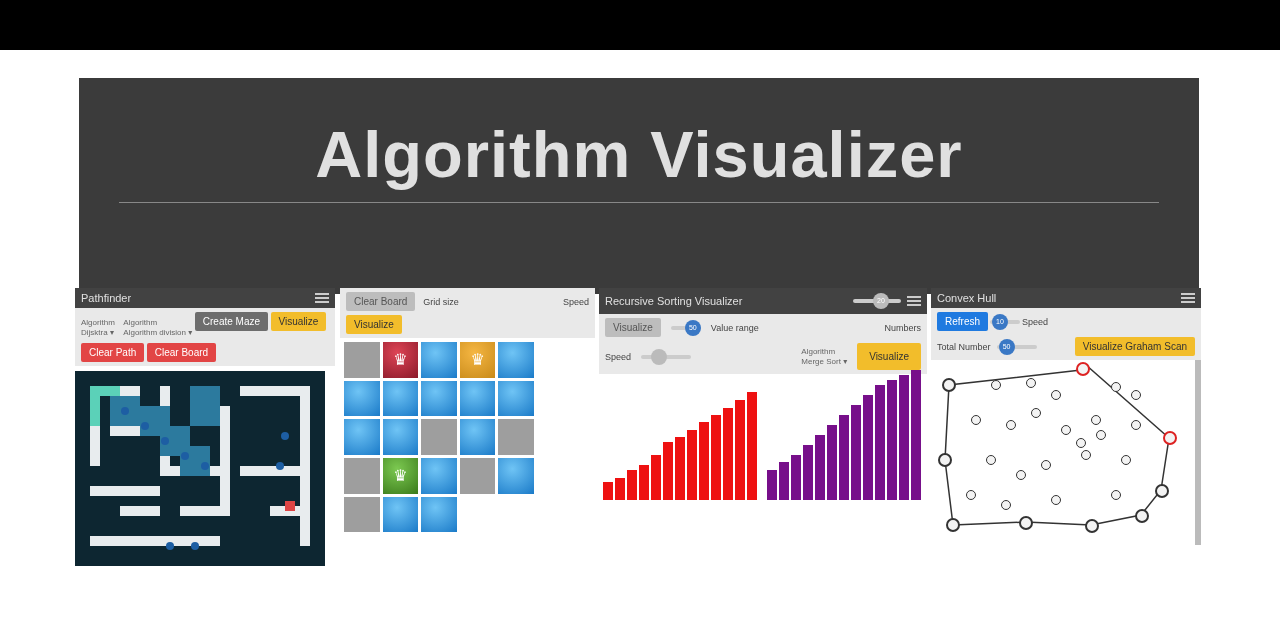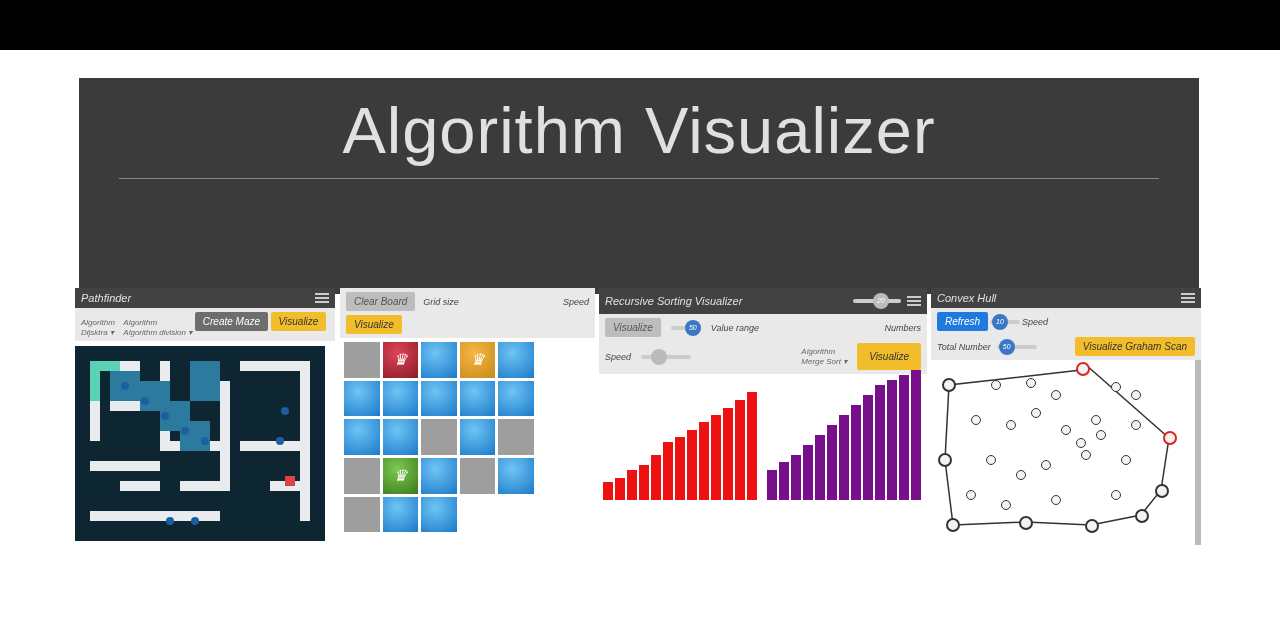--- a/index.html
+++ b/index.html
@@ -1,24 +1,24 @@
 <!DOCTYPE html>
 <html><head>
 <meta charset="utf-8">
 <style>
 * { margin:0; padding:0; box-sizing:border-box; }
 body { font-family:"Segoe UI",Arial,sans-serif; background:#fff; width:1280px; height:640px; overflow:hidden; }
 .topbar { position:absolute; top:0; left:0; width:1280px; height:50px; background:#000; }
 .header { position:absolute; top:78px; left:79px; width:1120px; height:216px; background:#3b3b3b; color:#e0e0e0; text-align:center; }
-.header h1 { font-weight:400; font-size:65px; padding-top:15px; letter-spacing:1px; }
+.header h1 { font-weight:700; font-size:65px; padding-top:15px; letter-spacing:1px;margin-top:24px; }
 .header hr { margin:10px 40px; border:0; border-top:1px solid #888; }
 .header h2 { font-weight:300; font-size:36px; }
 
 .panels { position:absolute; top:288px; left:75px; width:1130px; height:280px; display:flex; }
-.panel { position:relative;font-style:italic; }
+.panel { position:relative; }
 .phead { background:#424242; color:#e0e0e0; display:flex; align-items:center; justify-content:space-between; padding:3px 6px; font-size:11px; height:20px; }
 .ham { width:14px; display:flex; flex-direction:column; gap:2px; cursor:pointer; }
 .ham span { height:2px; background:#ccc; }
 .ctrls { background:#e9e9e9; font-size:9px; padding:4px 6px; color:#444; }
 .btn { display:inline-block; padding:4px 8px; border-radius:2px; font-size:10px; cursor:pointer; }
 .btn-dark { background:#6d6d6d; color:#fff; }
 .btn-yellow { background:#f2bd2b; color:#333; }
 .btn-red { background:#e24545; color:#fff; }
 .btn-grey { background:#bdbdbd; color:#555; }
 .btn-blue { background:#1f7ae0; color:#fff; }
@@ -76,20 +76,24 @@
       <span class="lbl-stack">
         <span>Algorithm</span>
         <span><span>Dijsktra</span> ▾</span>
       </span>
       <span class="lbl-stack" style="margin-left:6px">
         <span>Algorithm</span>
         <span><span>Algorithm division</span> ▾</span>
       </span>
       <span class="btn btn-dark">Create Maze</span>
       <span class="btn btn-yellow">Visualize</span>
+      <div style="margin-top:6px">
+        <span class="btn btn-red">Clear Path</span>
+        <span class="btn btn-red">Clear Board</span>
+      </div>
     </div>
     <div class="pf-grid">
       
       <svg width="250" height="195">
         <rect width="250" height="195" fill="#0d2631"></rect>
         <g fill="#e8ecee">
             <rect x="10" y="10" width="230" height="175" opacity="0"></rect>
           <rect x="15" y="15" width="50" height="10"></rect>
             <rect x="15" y="35" width="10" height="60"></rect>
           <rect x="35" y="55" width="40" height="10"></rect>

